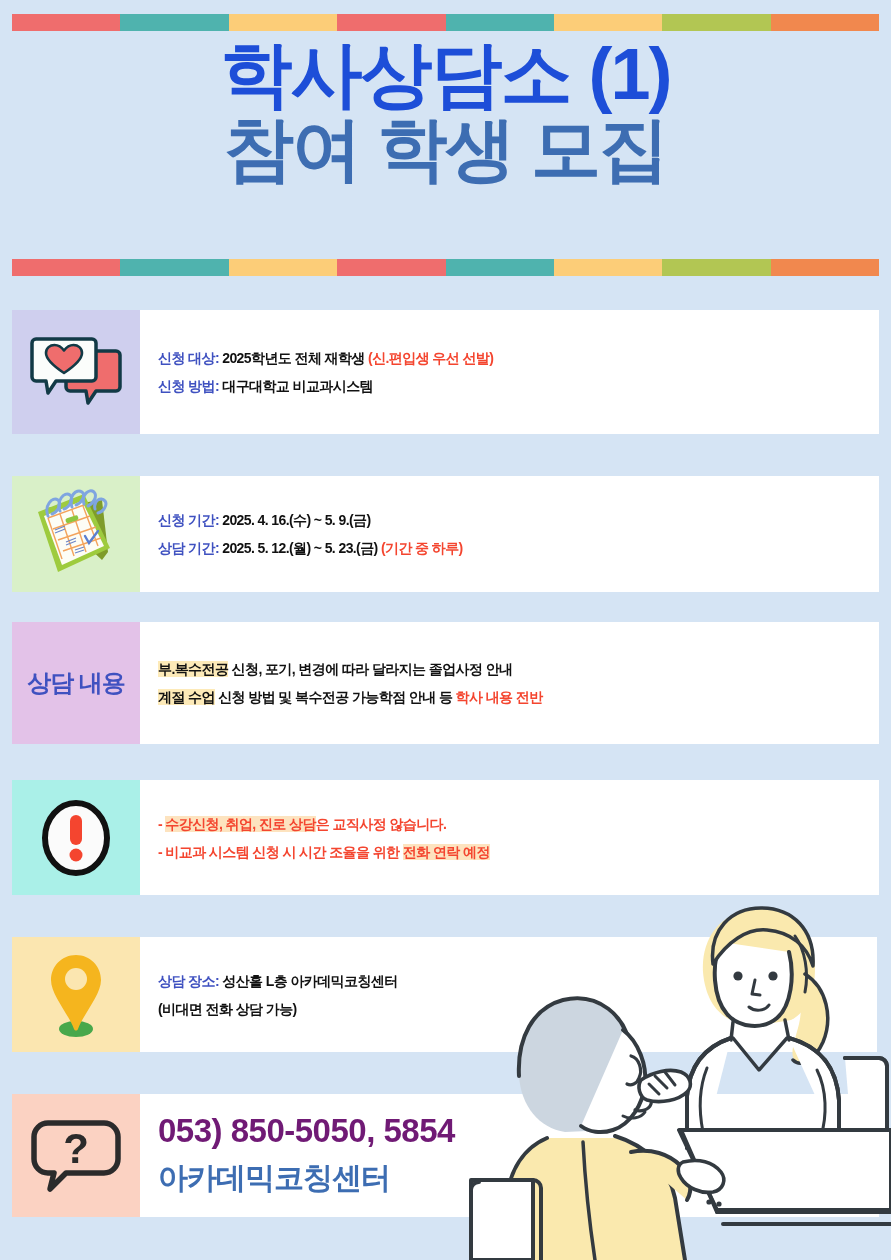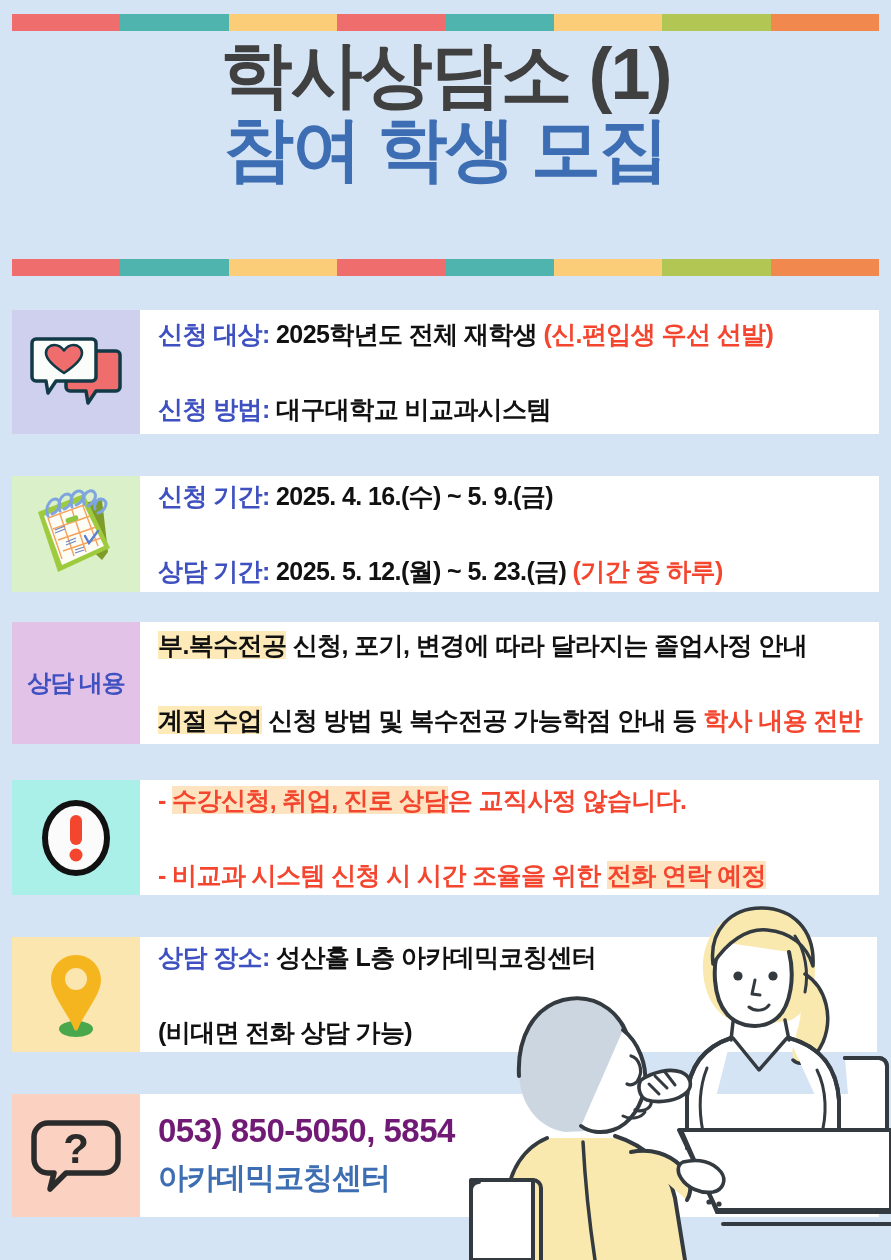--- a/index.html
+++ b/index.html
@@ -16,39 +16,39 @@
   .stripe.top{top:14px;}
   .stripe.bottom{top:259px;}
   .stripe span{flex:1 1 0;height:100%;}
 
   
   .title-block{position:absolute;left:0;top:38px;width:891px;text-align:center;}
   .title-line{
     font-weight:bold;letter-spacing:-2px;line-height:1.0;
     font-family:"Liberation Sans","DejaVu Sans",sans-serif;
   }
-  .title-line.l1{font-size:72px;color:#404040;margin-bottom:4px;}
+  .title-line.l1{font-size:72px;color:#1d4ed8;margin-bottom:4px;}
   .title-line.l2{font-size:70px;color:#3d6db2;}
 
   
   .row{position:absolute;left:12px;display:flex;align-items:stretch;}
   .icon-box{
     width:128px;flex:0 0 128px;
     display:flex;align-items:center;justify-content:center;
     position:relative;
   }
   .txt-box{
     flex:1 1 auto;background:#ffffff;
     display:flex;flex-direction:column;justify-content:center;
     padding-left:18px;padding-right:10px;box-sizing:border-box;
   }
   .line{
-    font-size:25px;font-weight:bold;color:#111111;
+    font-size:14px;font-weight:bold;color:#111111;
     line-height:1.0;white-space:nowrap;letter-spacing:-0.6px;
-    margin:25px 0;
+    margin:7px 0;
   }
   .lbl{color:#3f51c0;}
   .red{color:#f4452f;}
   .redall{color:#f4452f;}
   .hl{background:#fdeab8;}
   .hl-o{background:#fde3bf;}
 
   
   #row1{top:310px;height:124px;width:867px;}
   #row1 .icon-box{background:#cfcfee;}

